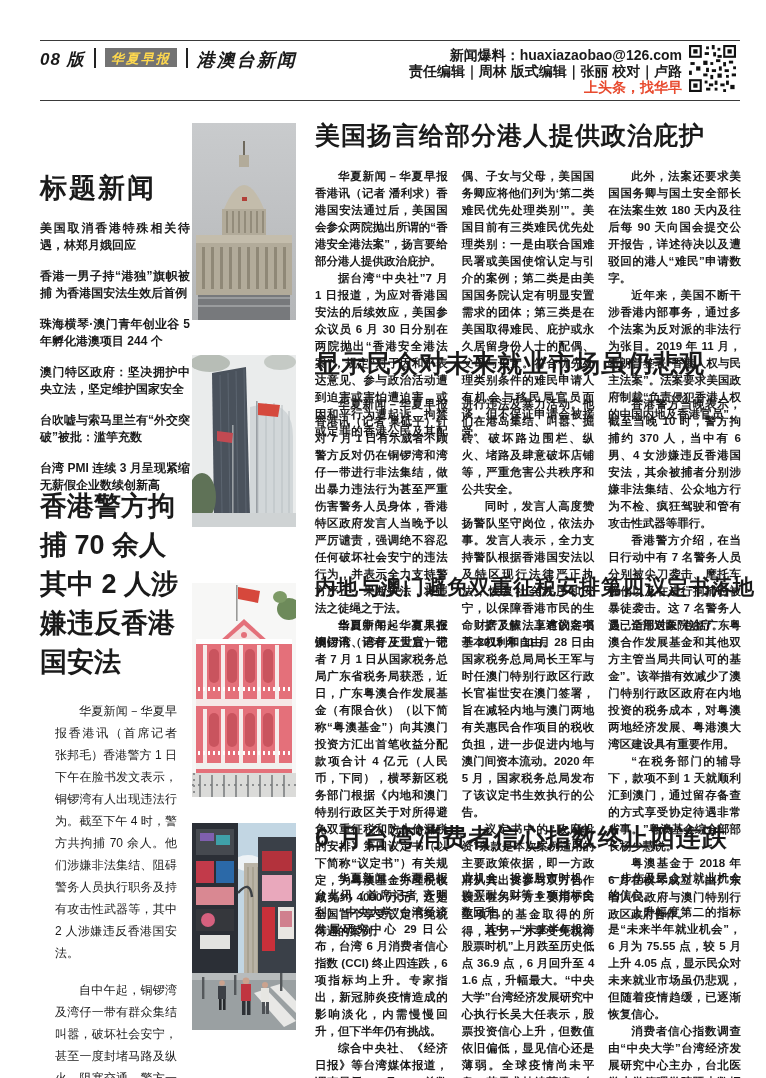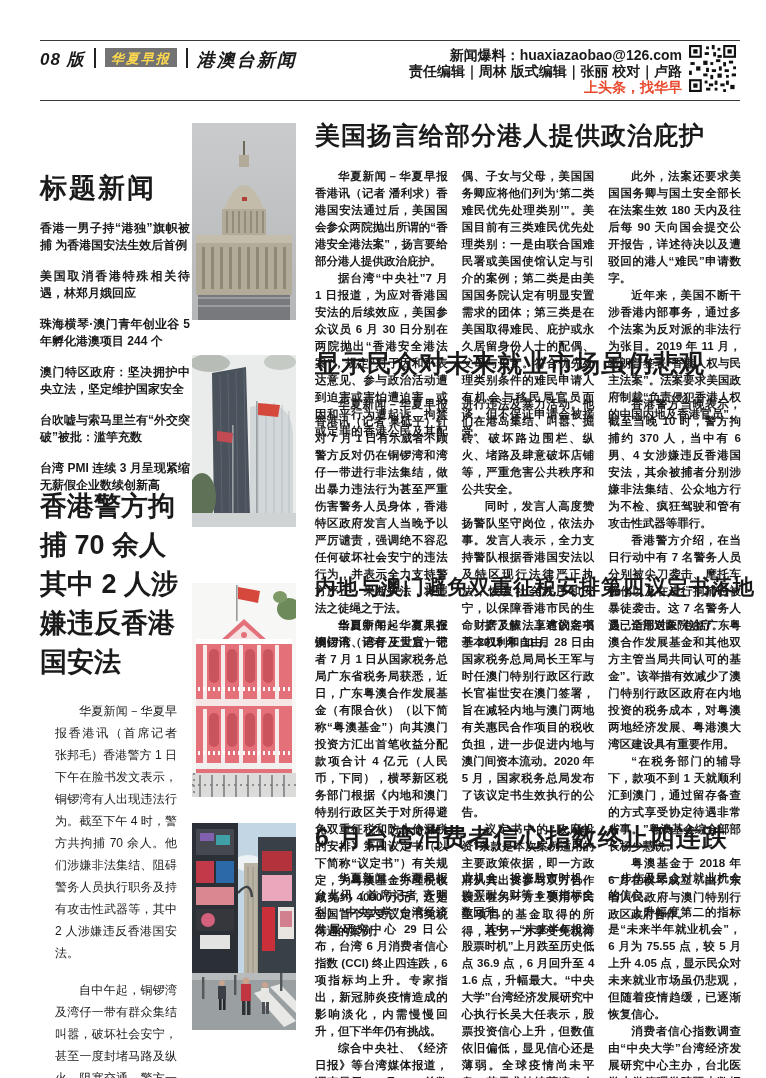--- a/index.html
+++ b/index.html
@@ -122,22 +122,22 @@
       <rect x="12" y="30" width="3" height="2"></rect>
         <rect x="18" y="30" width="2" height="2"></rect>
         <rect x="24" y="31" width="2" height="2"></rect>
     </g>
   </svg>
 
   <div class="rule rule-bottom"></div>
 
   <div class="sidebar">
     <h1 class="sidebar-title">标题新闻</h1>
+    <div class="brief">美国取消香港特殊相关待遇，林郑月娥回应</div>
     <div class="brief">香港一男子持“港独”旗帜被捕 为香港国安法生效后首例</div>
-    <div class="brief">美国取消香港特殊相关待遇，林郑月娥回应</div>
     <div class="brief">珠海横琴·澳门青年创业谷 5 年孵化港澳项目 244 个</div>
     <div class="brief">澳门特区政府：坚决拥护中央立法，坚定维护国家安全</div>
     <div class="brief">台吹嘘与索马里兰有“外交突破”被批：滥竽充数</div>
     <div class="brief">台湾 PMI 连续 3 月呈现紧缩 无薪假企业数续创新高</div>
   </div>
 
   <div class="lead">
     <h1 class="lead-headline">香港警方拘捕 70 余人 其中 2 人涉嫌违反香港国安法</h1>
     <div class="lead-body">
       <p>华夏新闻－华夏早报香港讯（首席记者 张邦毛）香港警方 1 日下午在脸书发文表示，铜锣湾有人出现违法行为。截至下午 4 时，警方共拘捕 70 余人。他们涉嫌非法集结、阻碍警务人员执行职务及持有攻击性武器等，其中 2 人涉嫌违反香港国安法。</p>

